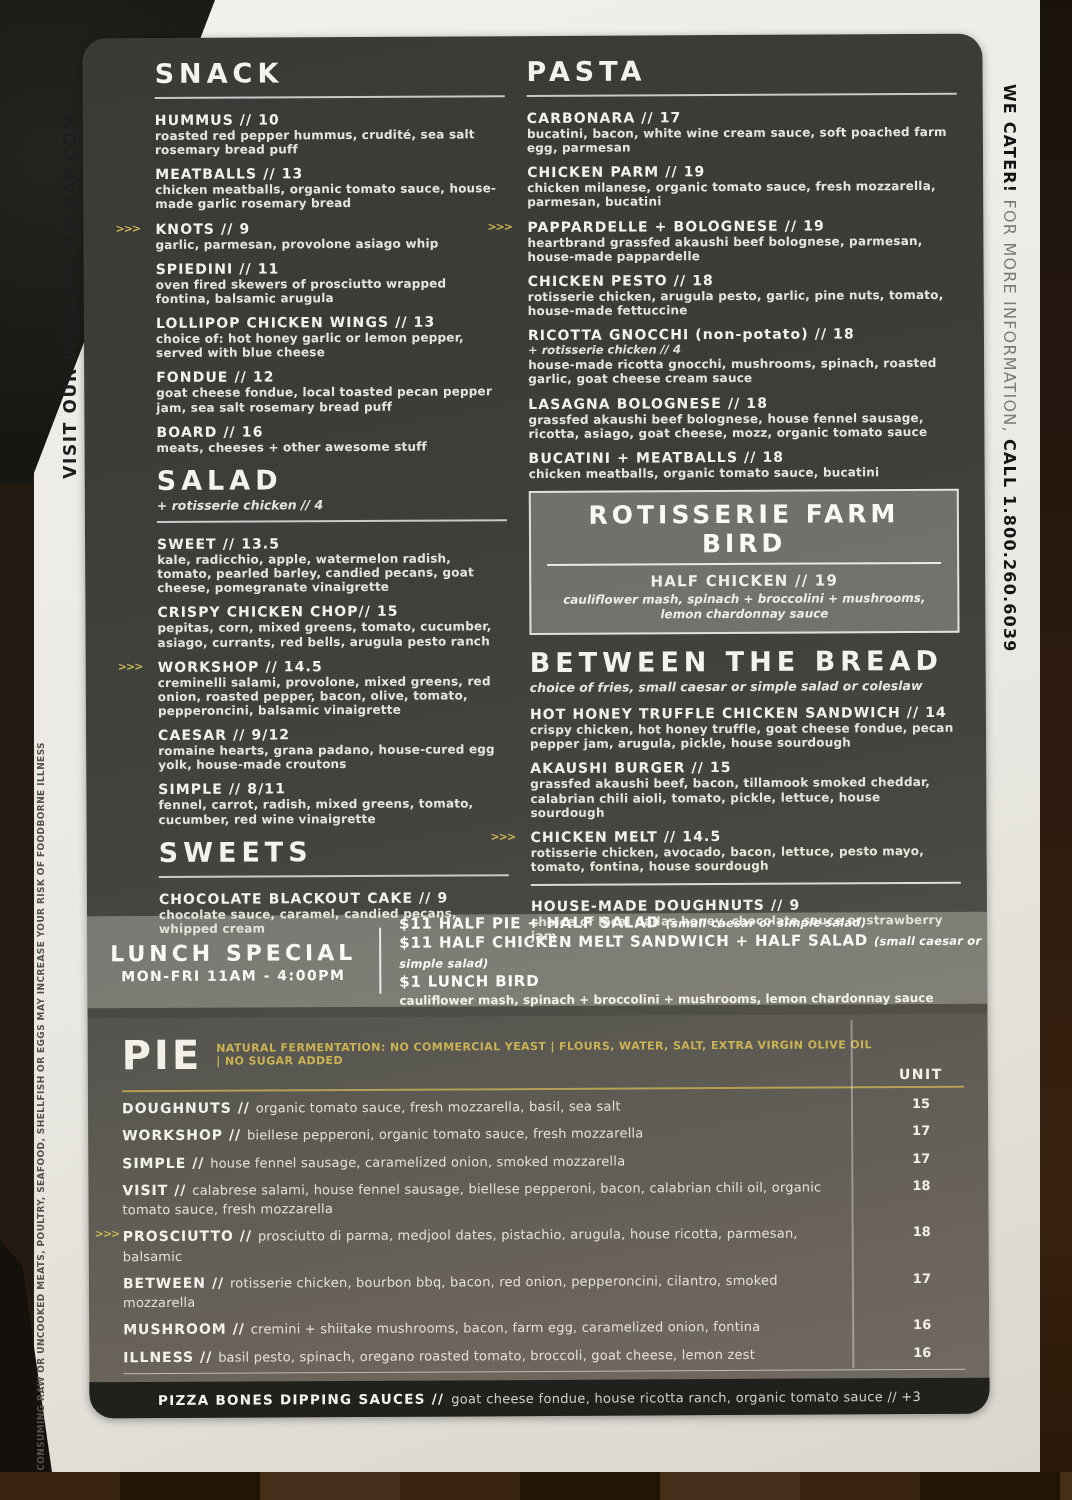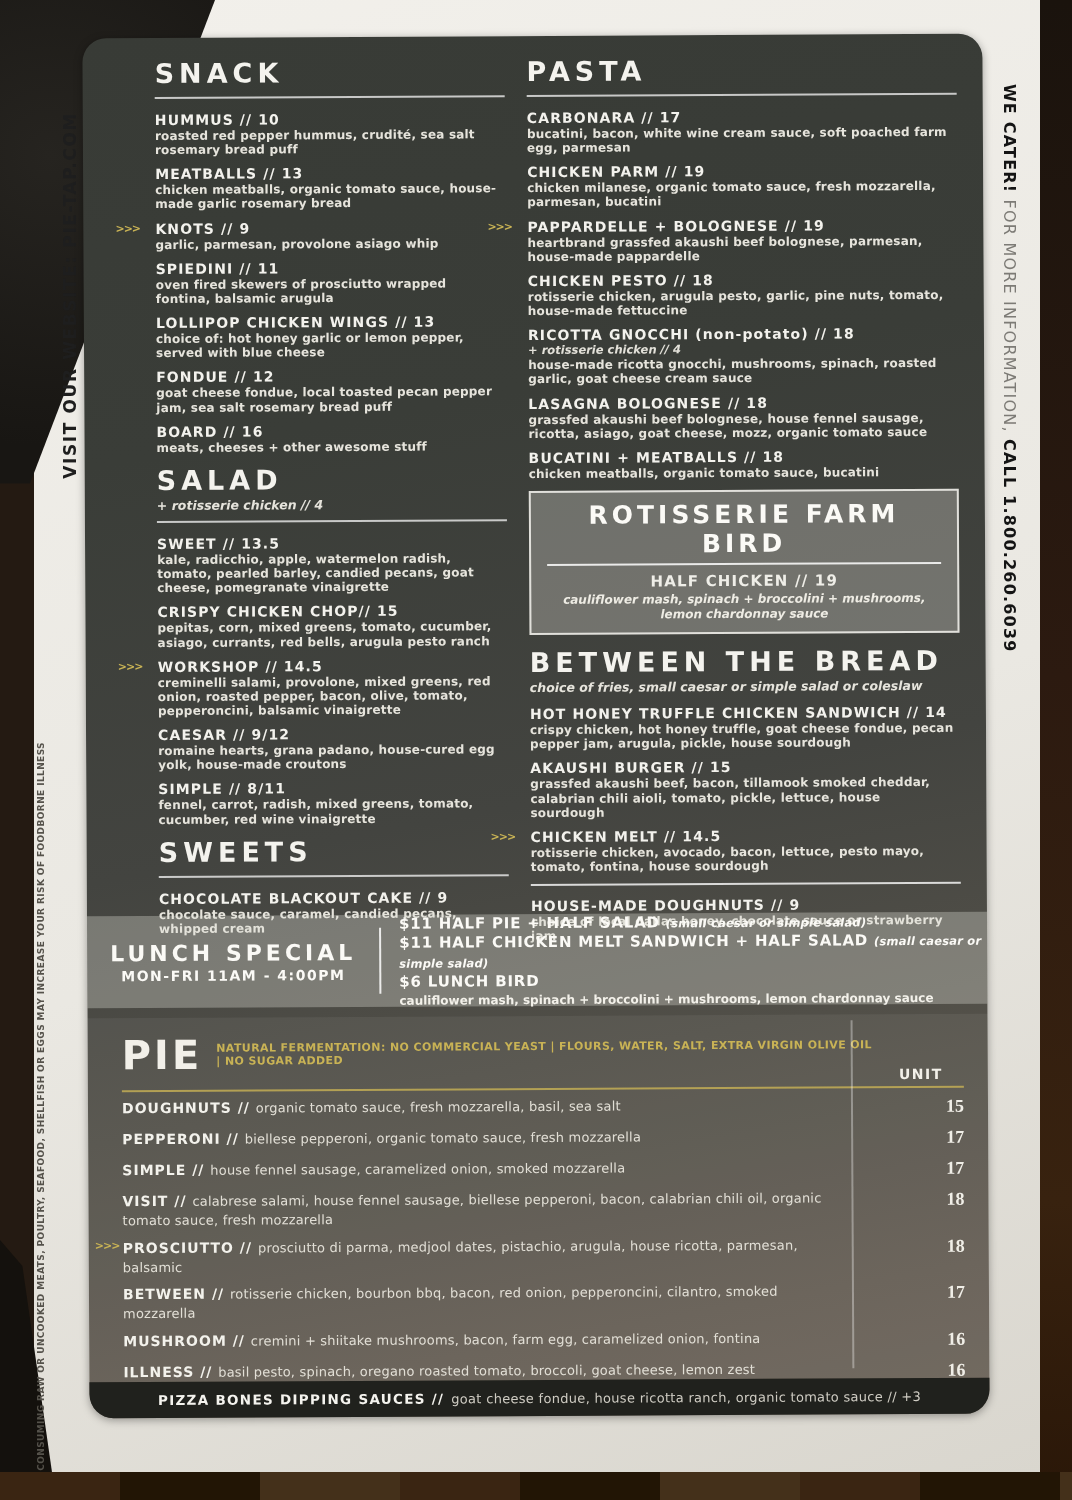--- a/index.html
+++ b/index.html
@@ -94,21 +94,21 @@
   .pie-head{display:flex;align-items:center;}
   .pie-title{font-size:40px;font-weight:bold;letter-spacing:3px;color:#f2f0e9;}
   .pie-note{flex:1;font-size:11px;font-weight:bold;color:#c9b355;letter-spacing:.4px;margin-left:14px;}
   .pie-unit-label{width:86px;flex:none;text-align:center;font-size:14px;font-weight:bold;letter-spacing:1.5px;color:#f2f0e9;margin-top:46px;}
   .pie-rule{height:2px;background:rgba(201,179,85,.8);margin-top:4px;}
   .pie-vline{position:absolute;left:763px;top:6px;bottom:10px;width:1.5px;background:rgba(255,255,255,.35);}
   .pie-row{display:flex;align-items:flex-start;padding:6px 0 2px;}
   .pie-cell{flex:1;padding-right:26px;position:relative;}
   .pie-name{font-size:14px;font-weight:bold;letter-spacing:1px;color:#f3f2ec;}
   .pie-desc{font-size:13px;color:#e2dfd6;letter-spacing:.2px;line-height:1.25;}
-  .pie-unit{width:86px;flex:none;text-align:right;font-size:18px;font-weight:bold;color:#f0eee7;padding-top:2px;font-family:Liberation Serif, serif;}
+  .pie-unit{width:86px;flex:none;text-align:center;font-size:13px;font-weight:bold;color:#f0eee7;padding-top:2px;}
   .pie-row .marker{left:-28px;}
   .gluten-divider{height:1.5px;background:rgba(255,255,255,.55);margin-top:5px;}
   
   .pizza-bones{
     position:absolute;left:0;right:0;bottom:0;height:36px;
     background:#20211d;border-radius:0 0 24px 24px;
     display:flex;align-items:center;justify-content:center;gap:7px;
   }
   .pb-name{font-size:13.5px;font-weight:bold;letter-spacing:1.3px;color:#f4f3ee;}
   .pb-desc{font-size:13px;color:#cfccc3;letter-spacing:.3px;}
@@ -273,40 +273,40 @@
 
   <div class="lunch-band">
     <div class="lunch-left">
       <div class="lunch-title">LUNCH SPECIAL</div>
       <div class="lunch-hours">MON-FRI 11AM - 4:00PM</div>
     </div>
     <div class="lunch-div"></div>
     <div class="lunch-right">
       <div class="offer"><span>$11 HALF PIE + HALF SALAD</span><span class="offer-note">(small caesar or simple salad)</span></div>
       <div class="offer"><span>$11 HALF CHICKEN MELT SANDWICH + HALF SALAD</span><span class="offer-note">(small caesar or simple salad)</span></div>
-      <div class="offer"><span>$6 LUNCH BIRD</span></div>
+      <div class="offer"><span>$1 LUNCH BIRD</span></div>
       <div class="lunch-desc">cauliflower mash, spinach + broccolini + mushrooms, lemon chardonnay sauce</div>
     </div>
   </div>
 
   <div class="pie-section">
     <div class="pie-head">
       <span class="pie-title">PIE</span>
       <span class="pie-note">NATURAL FERMENTATION: NO COMMERCIAL YEAST | FLOURS, WATER, SALT, EXTRA VIRGIN OLIVE OIL | NO SUGAR ADDED</span>
       <span class="pie-unit-label">UNIT</span>
     </div>
     <div class="pie-rule"></div>
     <div class="pie-vline"></div>
 
     <div class="pie-row">
       <div class="pie-cell"><span class="pie-name">DOUGHNUTS // </span><span class="pie-desc">organic tomato sauce, fresh mozzarella, basil, sea salt</span></div>
       <div class="pie-unit">15</div>
     </div>
     <div class="pie-row">
-      <div class="pie-cell"><span class="pie-name">PEPPERONI // </span><span class="pie-desc">biellese pepperoni, organic tomato sauce, fresh mozzarella</span></div>
+      <div class="pie-cell"><span class="pie-name">WORKSHOP // </span><span class="pie-desc">biellese pepperoni, organic tomato sauce, fresh mozzarella</span></div>
       <div class="pie-unit">17</div>
     </div>
     <div class="pie-row">
       <div class="pie-cell"><span class="pie-name">SIMPLE // </span><span class="pie-desc">house fennel sausage, caramelized onion, smoked mozzarella</span></div>
       <div class="pie-unit">17</div>
     </div>
     <div class="pie-row">
       <div class="pie-cell"><span class="pie-name">VISIT // </span><span class="pie-desc">calabrese salami, house fennel sausage, biellese pepperoni, bacon, calabrian chili oil, organic tomato sauce, fresh mozzarella</span></div>
       <div class="pie-unit">18</div>
     </div>

